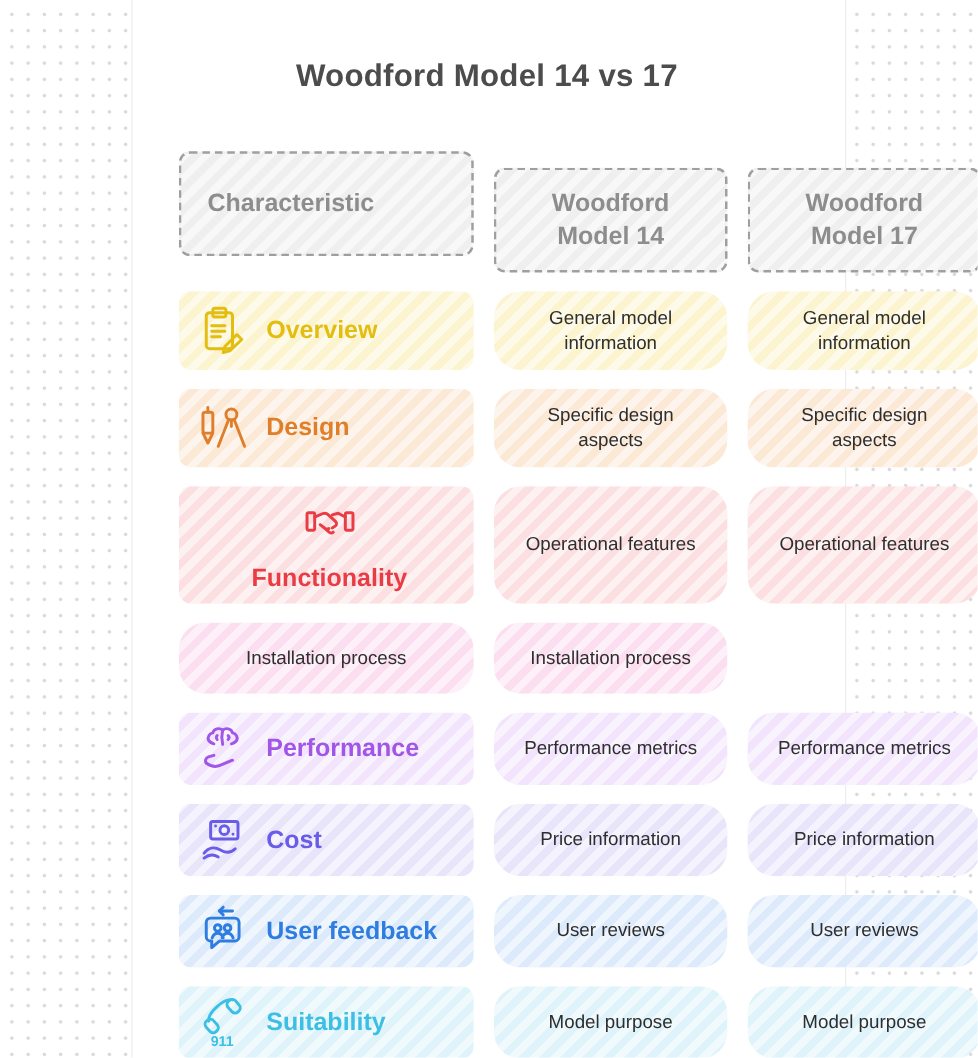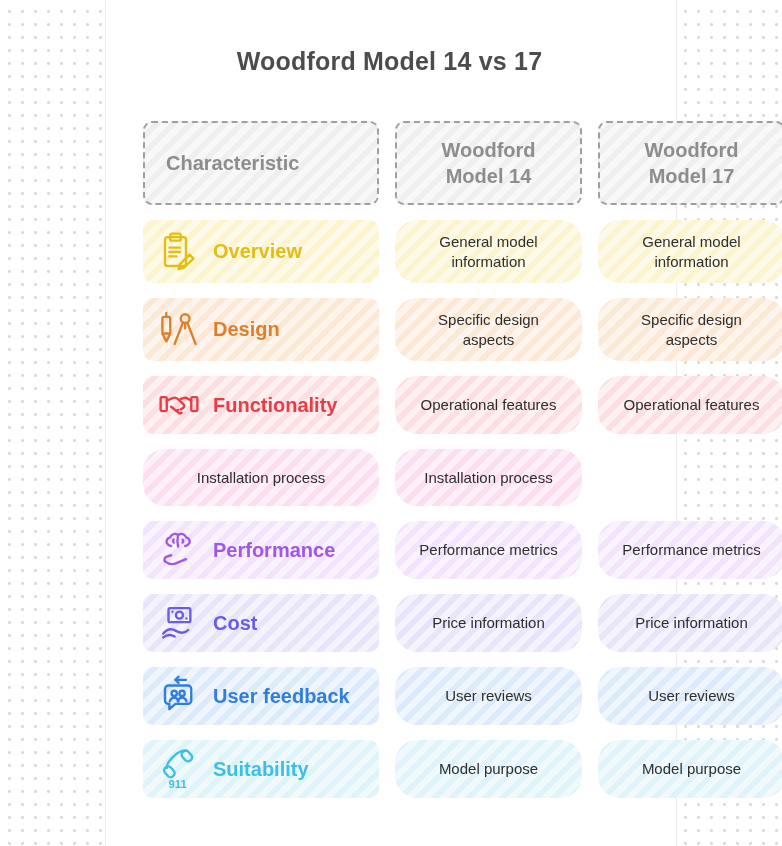--- a/index.html
+++ b/index.html
@@ -31,21 +31,21 @@
       transparent 6px,transparent 12px);
   }
   .hdr{
     height:84px;box-sizing:border-box;
     border:2px dashed var(--hdr-border,#9f9f9f);
     border-radius:9px;background-color:var(--hdr-bg,#efefef);
     display:flex;align-items:center;
     color:var(--hdr-text,#8d8d8d);font-weight:bold;font-size:20px;line-height:1.3;
   }
   .hdr.left{justify-content:flex-start;padding-left:21px;}
-  .hdr.center{justify-content:flex-start;text-align:center;padding:0 17px;}
+  .hdr.center{justify-content:flex-start;text-align:center;padding:0 17px;margin-top:13px;}
   .label-box{
     border-radius:10px;display:flex;align-items:center;gap:13px;
     padding:8px 10px 8px 15px;box-sizing:border-box;
     font-weight:bold;font-size:20px;min-height:57px;
   }
   .label-box .icon{display:flex;align-items:flex-end;}
   .label-box .icon svg{width:42px;height:42px;display:block;}
   .cell{
     border-radius:22px;display:flex;align-items:center;justify-content:center;
     text-align:center;font-size:15px;color:#2e2e2e;line-height:1.3;
@@ -98,21 +98,21 @@
               <path d="M33.5 15.5L43 40"></path>
               <path d="M31 16v6"></path>
             </svg>
           </span>
           <span class="label-text">Design</span>
         </div>
         <div class="cell hatch" style="background-color: rgb(251, 233, 214);">Specific design aspects</div>
         <div class="cell hatch" style="background-color: rgb(251, 233, 214);">Specific design aspects</div>
       </div>
       <div class="grid-row">
-        <div class="label-box hatch" style="background-color: rgb(252, 223, 225); color: rgb(233, 60, 68);">
+        <div class="label-box hatch" style="background-color: rgb(252, 223, 225); color: rgb(233, 60, 68); flex-direction: column;">
           <span class="icon">
             <svg viewBox="0 0 48 48" fill="none" stroke="currentColor" stroke-width="2.7" stroke-linecap="round" stroke-linejoin="round">
               <rect x="3" y="15" width="7" height="16" rx="1.5"></rect>
               <rect x="38" y="15" width="7" height="16" rx="1.5"></rect>
               <path d="M10 19l7-3c2-.8 4-.5 5.5 1l6.5 6c1.5 1.5 1.2 3.5-.5 4.5l-2.5 1.5"></path>
               <path d="M38 19l-6.5-3.5L26 17"></path>
               <path d="M15 26l4.5 3.5c1 .8 2.5.8 3.5 0"></path>
               <path d="M20.5 30.5l3 2.5c1 .8 2.5.7 3.5-.2"></path>
             </svg>
           </span>

